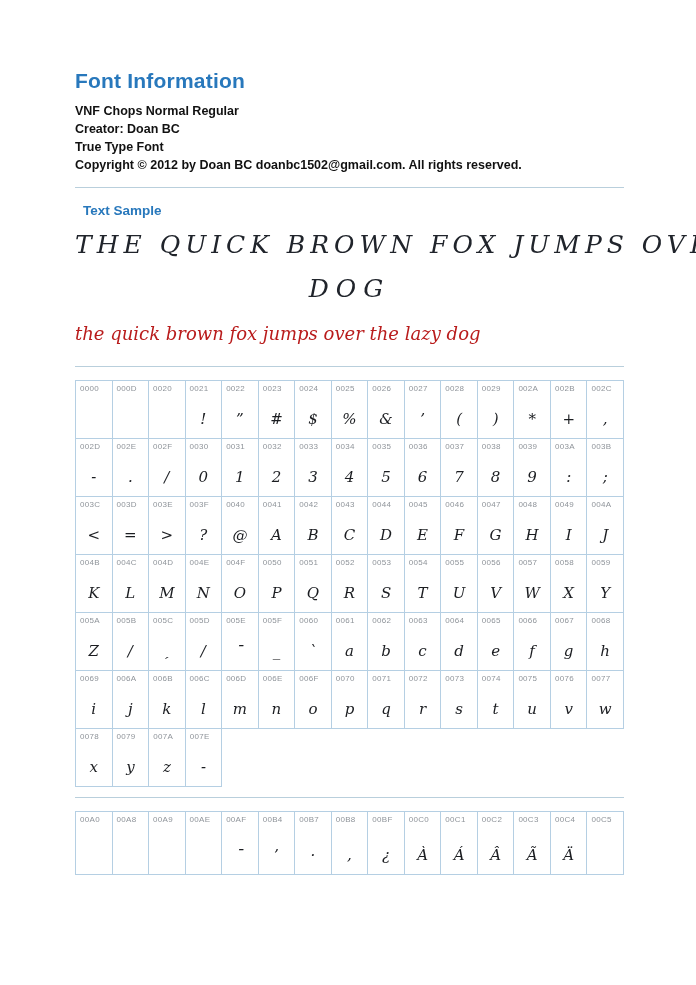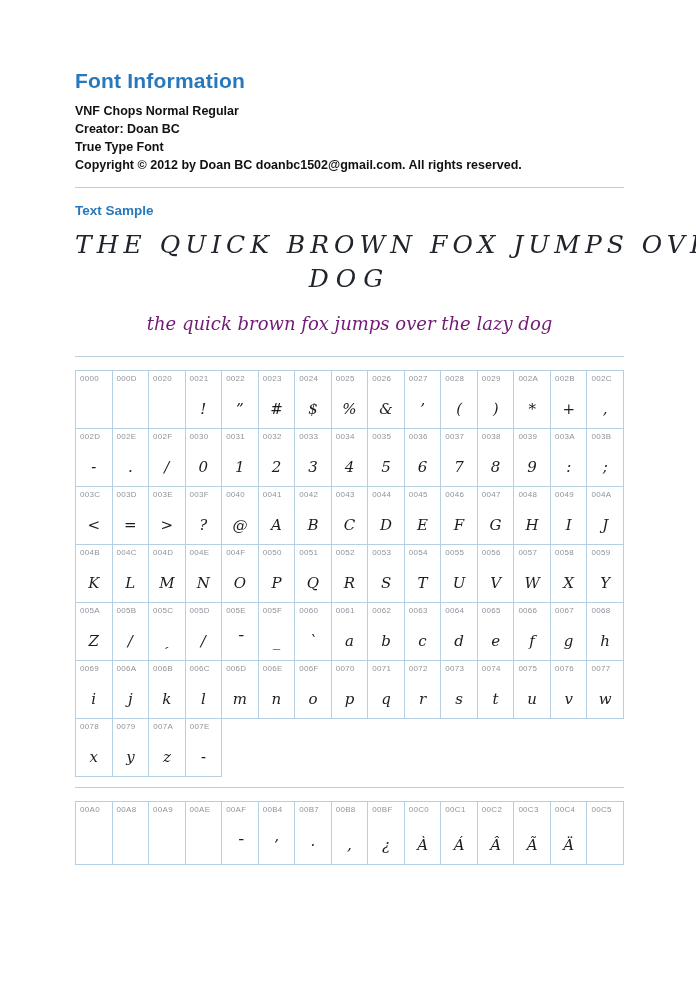--- a/index.html
+++ b/index.html
@@ -4,25 +4,25 @@
 <style>
   html,body{margin:0;padding:0;background:#ffffff;}
   body{width:696px;height:985px;overflow:hidden;font-family:"Liberation Sans",sans-serif;}
   .content{width:549px;margin-left:75px;padding-top:69px;}
   .page-title{margin:0 0 9px 0;font-size:21px;font-weight:bold;color:#2878bc;letter-spacing:0.2px;}
   .info-line{font-size:12.5px;font-weight:bold;color:#111111;line-height:18px;}
   .divider{border:none;border-top:1px solid #b9cfdc;margin:0;height:0;}
   .div1{margin-top:13px;}
   .div2{margin-top:22px;}
   .div3{margin-top:10px;}
-  .section-heading{margin:15px 0 0 0;font-size:13.5px;font-weight:bold;color:#2878bc;}
+  .section-heading{margin:15px 0 0 8px;font-size:13.5px;font-weight:bold;color:#2878bc;}
   .sample-caps{font-family:"DejaVu Serif","Liberation Serif",serif;font-style:italic;color:#20242b;text-align:center;}
   .caps1{margin-top:12px;font-size:25px;letter-spacing:5px;white-space:nowrap;}
-  .caps2{margin-top:5px;font-size:25px;letter-spacing:7px;}
-  .sample-lower{margin-top:20px;font-family:"DejaVu Serif","Liberation Serif",serif;font-style:italic;font-size:18px;color:#701a75;text-align:center;}
+  .caps2{margin-top:15px;font-size:25px;letter-spacing:7px;}
+  .sample-lower{margin-top:20px;font-family:"DejaVu Serif","Liberation Serif",serif;font-style:italic;font-size:18px;color:#b91c1c;text-align:left;}
   .chartable{margin-top:13px;}
   .crow{display:flex;}
   .crow + .crow{margin-top:-1px;}
   .ccell{position:relative;width:37.6px;height:59px;border:1px solid #b5cfe3;box-sizing:border-box;background:#ffffff;}
   .ccell + .ccell{margin-left:-1px;}
   .t2 .ccell{height:64px;}
   .ccode{position:absolute;top:3px;left:4px;font-size:8px;color:#8f949a;letter-spacing:0.3px;}
   .cglyph{position:absolute;bottom:11px;left:0;width:100%;text-align:center;font-family:"DejaVu Serif","Liberation Serif",serif;font-style:italic;font-size:15px;color:#1b1d21;line-height:1;}
 </style>
 </head>

